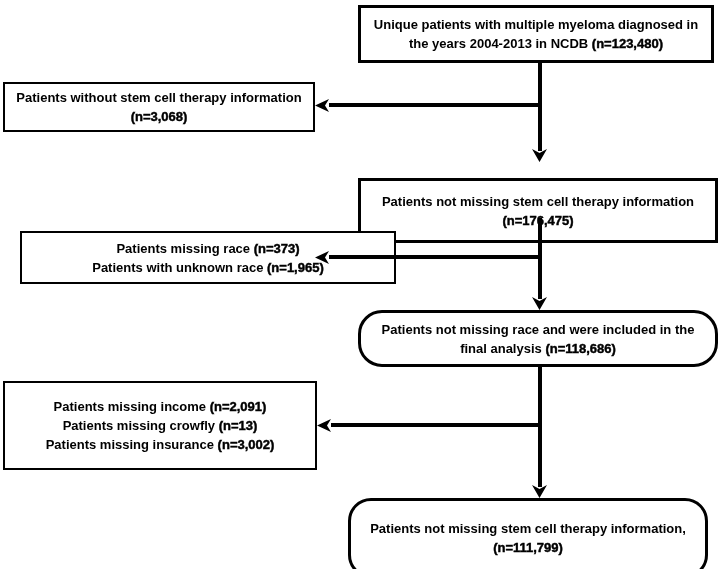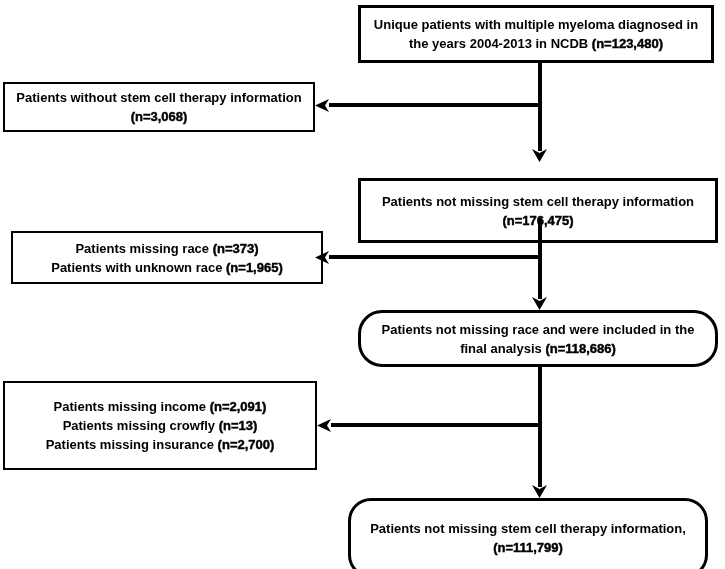--- a/index.html
+++ b/index.html
@@ -60,34 +60,34 @@
   <div class="box thin" style="left:3px; top:82px; width:312px; height:50px;">
     <div class="bline"><span>Patients without stem cell therapy information</span><span class="nval"></span></div>
     <div class="bline"><span></span><span class="nval">(n=3,068)</span></div>
   </div>
 
   <div class="box" style="left:358px; top:162px; width:360px; height:65px;margin-top:16px;">
     <div class="bline"><span>Patients not missing stem cell therapy information</span><span class="nval"></span></div>
     <div class="bline"><span></span><span class="nval">(n=176,475)</span></div>
   </div>
 
-  <div class="box thin" style="left:11px; top:231px; width:312px; height:53px;">
+  <div class="box thin" style="left:20px; top:231px; width:376px; height:53px;">
     <div class="bline"><span>Patients missing race </span><span class="nval">(n=373)</span></div>
     <div class="bline"><span>Patients with unknown race </span><span class="nval">(n=1,965)</span></div>
   </div>
 
   <div class="box" style="left:358px; top:310px; width:360px; height:57px;border-radius:24px;">
     <div class="bline"><span>Patients not missing race and were included in the</span><span class="nval"></span></div>
     <div class="bline"><span>final analysis </span><span class="nval">(n=118,686)</span></div>
   </div>
 
   <div class="box thin" style="left:3px; top:381px; width:314px; height:89px;">
     <div class="bline"><span>Patients missing income </span><span class="nval">(n=2,091)</span></div>
     <div class="bline"><span>Patients missing crowfly </span><span class="nval">(n=13)</span></div>
-    <div class="bline"><span>Patients missing insurance </span><span class="nval">(n=2,700)</span></div>
+    <div class="bline"><span>Patients missing insurance </span><span class="nval">(n=3,002)</span></div>
   </div>
 
   <div class="box" style="left:348px; top:498px; width:360px; height:80px;border-radius:23px;">
     <div class="bline"><span>Patients not missing stem cell therapy information,</span><span class="nval"></span></div>
     <div class="bline"><span></span><span class="nval">(n=111,799)</span></div>
   </div>
 
   <div class="vline" style="left:538px; top:63px; width:4px; height:88px;"></div>
   <svg class="ah" style="left:532px; top:149px;" width="15" height="13" viewBox="0 0 15 13">
       <polygon points="0,0 7.5,4 15,0 7.5,13"></polygon>

